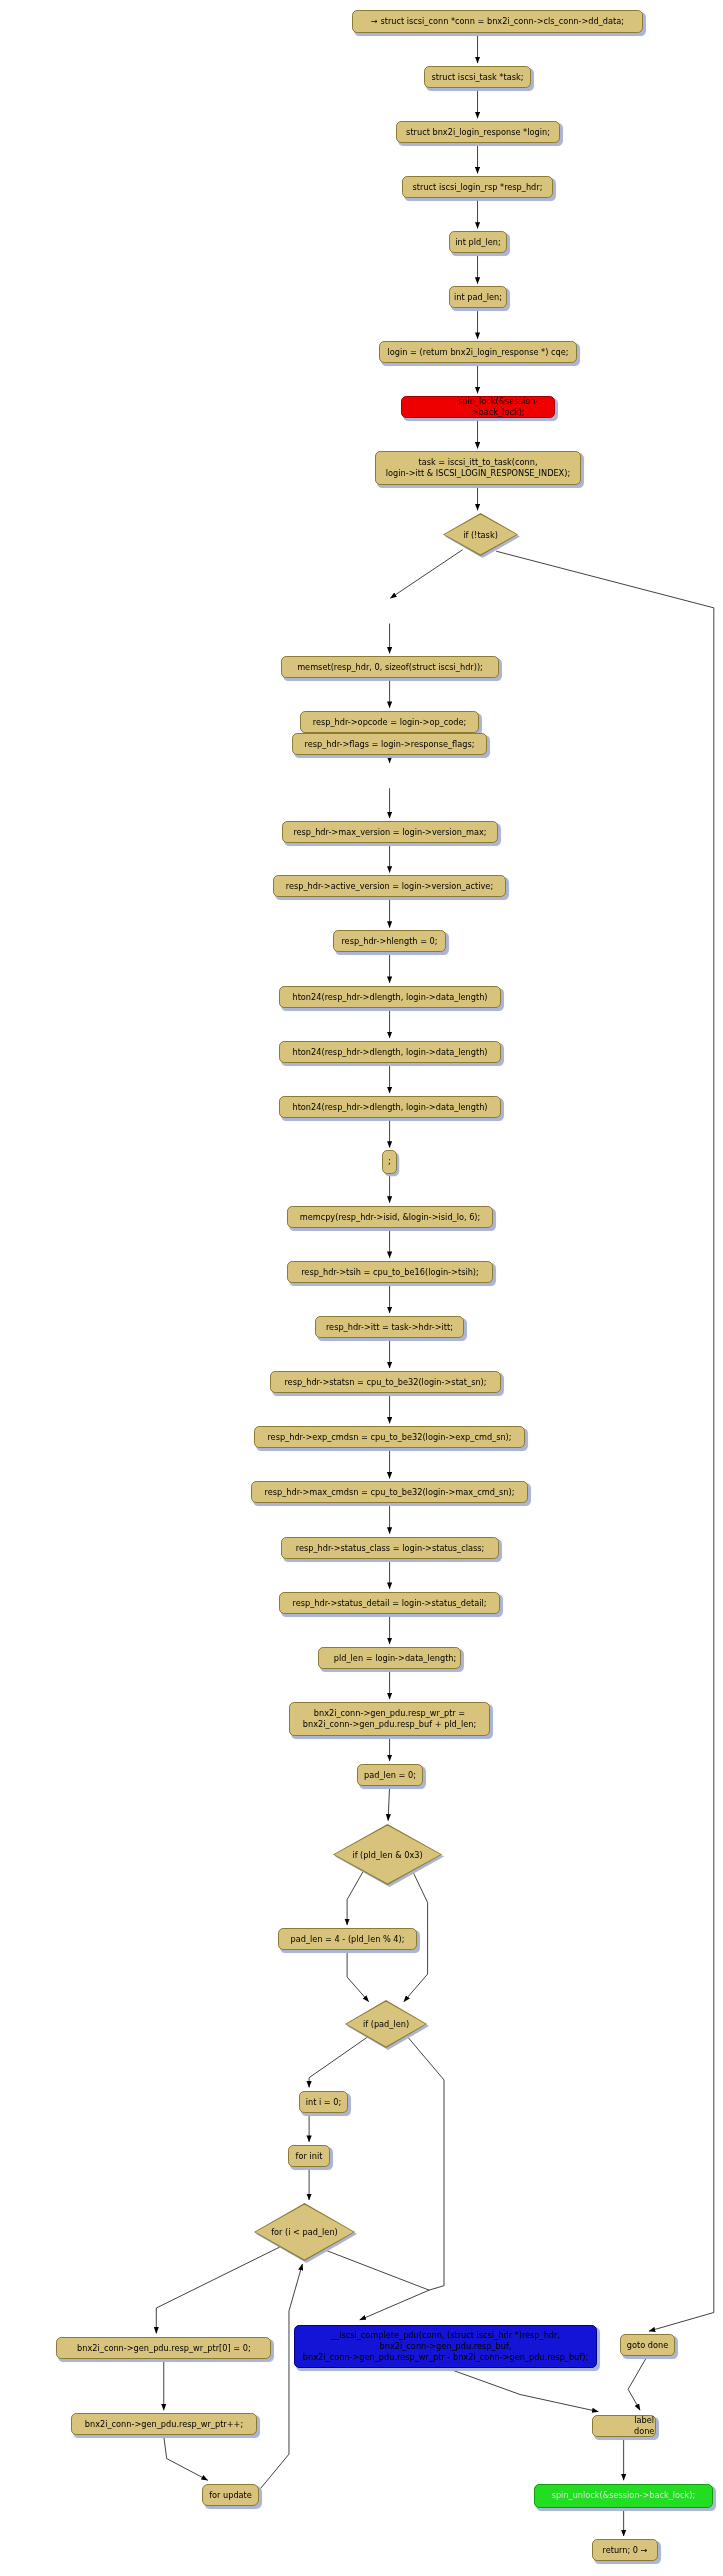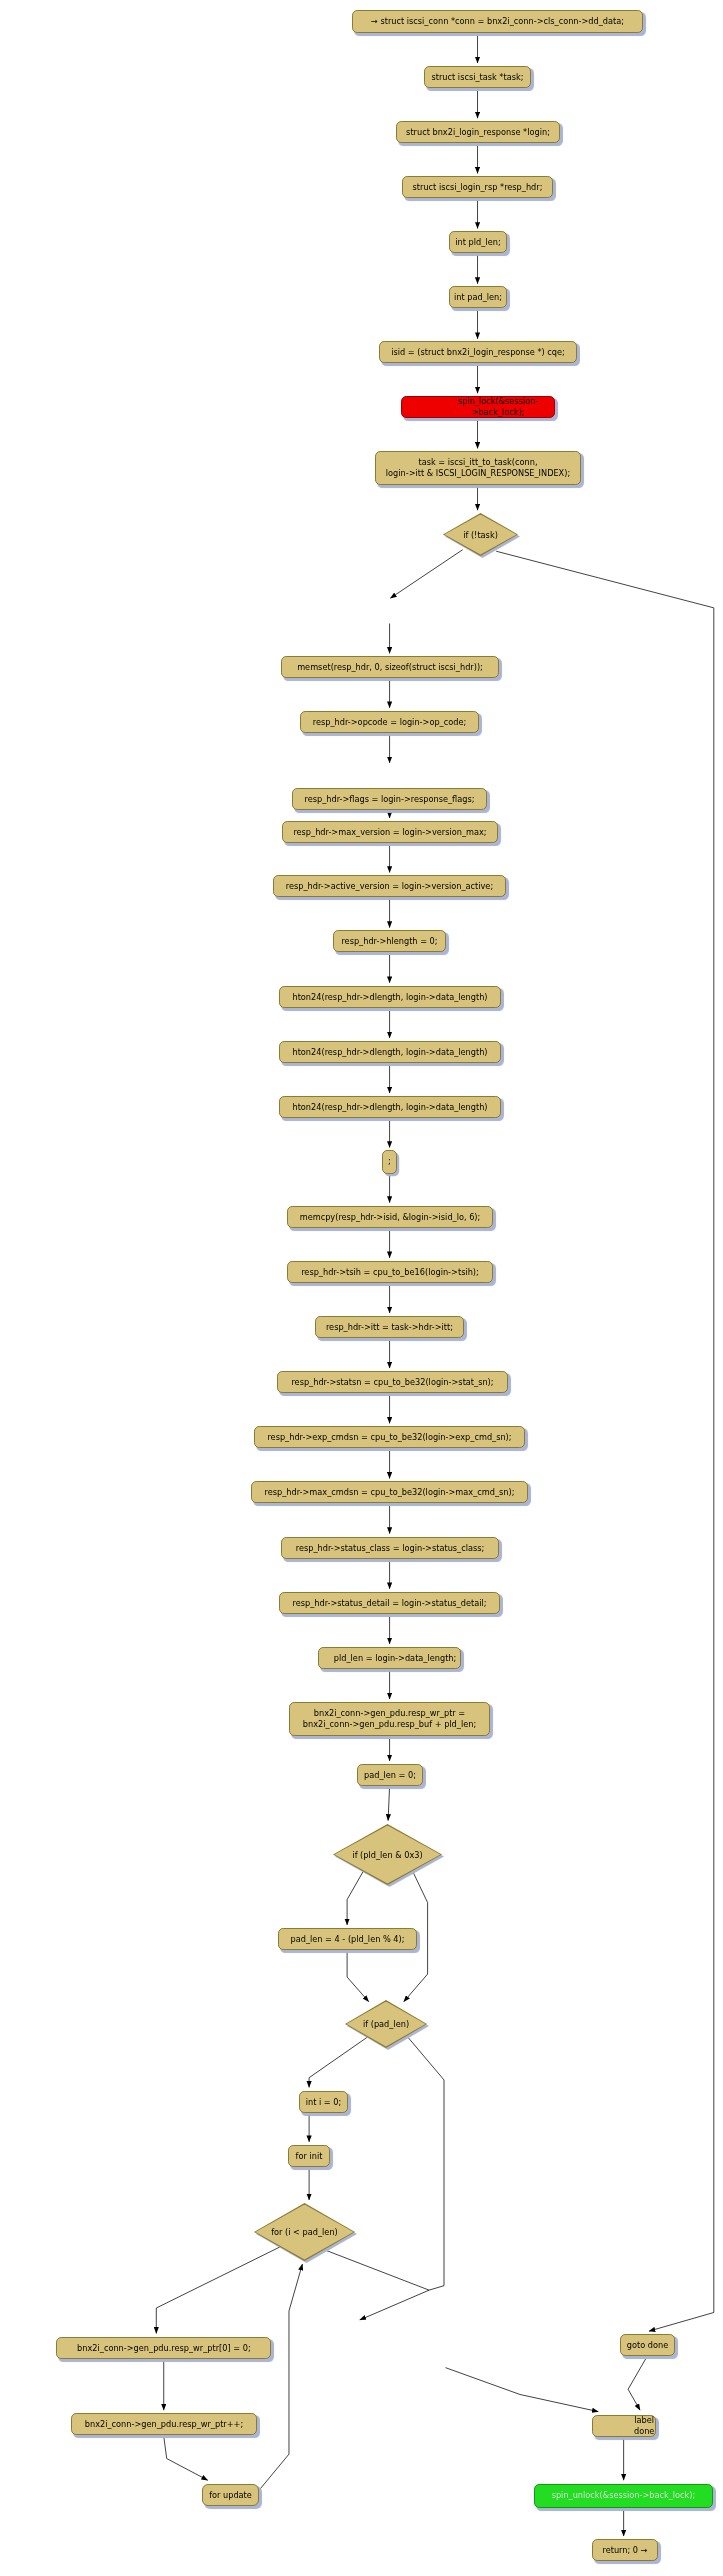--- a/index.html
+++ b/index.html
@@ -75,21 +75,21 @@
   <div class="node" style="left:359px;top:176px;width:151px;height:22.4px;">
       <span>struct iscsi_login_rsp *resp_hdr;</span>
     </div>
   <div class="node" style="left:406px;top:231px;width:58px;height:22.4px;">
       <span>int pld_len;</span>
     </div>
   <div class="node" style="left:406px;top:286px;width:58px;height:22.4px;">
       <span>int pad_len;</span>
     </div>
   <div class="node" style="left:336px;top:341px;width:198px;height:22.4px;">
-      <span>isid = (struct bnx2i_login_response *) cqe;</span>
+      <span>login = (return bnx2i_login_response *) cqe;</span>
     </div>
   <div class="node red" style="left:358px;top:396px;width:154px;height:22.4px;">
       <span>spin_lock(&amp;session-&gt;back_lock);</span>
     </div>
   <div class="node" style="left:332px;top:451px;width:206px;height:34px;">
       <span>task = iscsi_itt_to_task(conn,
 login-&gt;itt &amp; ISCSI_LOGIN_RESPONSE_INDEX);</span>
     </div>
 
   <div class="diamond" style="left:400px;top:513px;width:75px;height:43px;">
@@ -99,21 +99,21 @@
         </div>
       </div>
   </div>
 
   <div class="node" style="left:238px;top:656px;width:218px;height:22.4px;">
       <span>memset(resp_hdr, 0, sizeof(struct iscsi_hdr));</span>
     </div>
   <div class="node" style="left:257px;top:711px;width:179px;height:22.4px;">
       <span>resp_hdr-&gt;opcode = login-&gt;op_code;</span>
     </div>
-  <div class="node" style="left:249px;top:788px;width:195px;height:22.4px;">
+  <div class="node" style="left:249px;top:733px;width:195px;height:22.4px;">
       <span>resp_hdr-&gt;flags = login-&gt;response_flags;</span>
     </div>
   <div class="node" style="left:239px;top:821px;width:216px;height:22.4px;">
       <span>resp_hdr-&gt;max_version = login-&gt;version_max;</span>
     </div>
   <div class="node" style="left:230px;top:875px;width:233px;height:22.4px;">
       <span>resp_hdr-&gt;active_version = login-&gt;version_active;</span>
     </div>
   <div class="node" style="left:290px;top:930px;width:113px;height:22.4px;">
       <span>resp_hdr-&gt;hlength = 0;</span>
@@ -132,21 +132,21 @@
     </div>
   <div class="node" style="left:244px;top:1206px;width:206px;height:22.4px;">
       <span>memcpy(resp_hdr-&gt;isid, &amp;login-&gt;isid_lo, 6);</span>
     </div>
   <div class="node" style="left:244px;top:1261px;width:206px;height:22.4px;">
       <span>resp_hdr-&gt;tsih = cpu_to_be16(login-&gt;tsih);</span>
     </div>
   <div class="node" style="left:272px;top:1316px;width:149px;height:22.4px;">
       <span>resp_hdr-&gt;itt = task-&gt;hdr-&gt;itt;</span>
     </div>
-  <div class="node" style="left:234px;top:1371px;width:231px;height:22.4px;">
+  <div class="node" style="left:227px;top:1371px;width:231px;height:22.4px;">
       <span>resp_hdr-&gt;statsn = cpu_to_be32(login-&gt;stat_sn);</span>
     </div>
   <div class="node" style="left:211px;top:1426px;width:271px;height:22.4px;">
       <span>resp_hdr-&gt;exp_cmdsn = cpu_to_be32(login-&gt;exp_cmd_sn);</span>
     </div>
   <div class="node" style="left:208px;top:1481px;width:277px;height:22.4px;">
       <span>resp_hdr-&gt;max_cmdsn = cpu_to_be32(login-&gt;max_cmd_sn);</span>
     </div>
   <div class="node" style="left:238px;top:1537px;width:218px;height:22.4px;">
       <span>resp_hdr-&gt;status_class = login-&gt;status_class;</span>
@@ -203,20 +203,25 @@
   <div class="node" style="left:13.4px;top:2337px;width:215px;height:22.4px;">
       <span>bnx2i_conn-&gt;gen_pdu.resp_wr_ptr[0] = 0;</span>
     </div>
   <div class="node" style="left:28px;top:2413px;width:186px;height:22.4px;">
       <span>bnx2i_conn-&gt;gen_pdu.resp_wr_ptr++;</span>
     </div>
   <div class="node" style="left:159px;top:2484px;width:57px;height:22.4px;border-radius:6px;">
       <span>for update</span>
     </div>
 
+  <div class="node blue" style="left:251px;top:2325px;width:303px;height:43px;">
+      <span>__iscsi_complete_pdu(conn, (struct iscsi_hdr *)resp_hdr,
+bnx2i_conn-&gt;gen_pdu.resp_buf,
+bnx2i_conn-&gt;gen_pdu.resp_wr_ptr - bnx2i_conn-&gt;gen_pdu.resp_buf);</span>
+    </div>
   <div class="node" style="left:577px;top:2334px;width:55px;height:22.4px;">
       <span>goto done</span>
     </div>
   <div class="node" style="left:549px;top:2415px;width:64px;height:22.4px;padding-left:44px;">
       <span>label done</span>
     </div>
   <div class="node green" style="left:491px;top:2484px;width:179px;height:24px;">
       <span>spin_unlock(&amp;session-&gt;back_lock);</span>
     </div>
   <div class="node" style="left:549px;top:2539px;width:66px;height:22.4px;">

